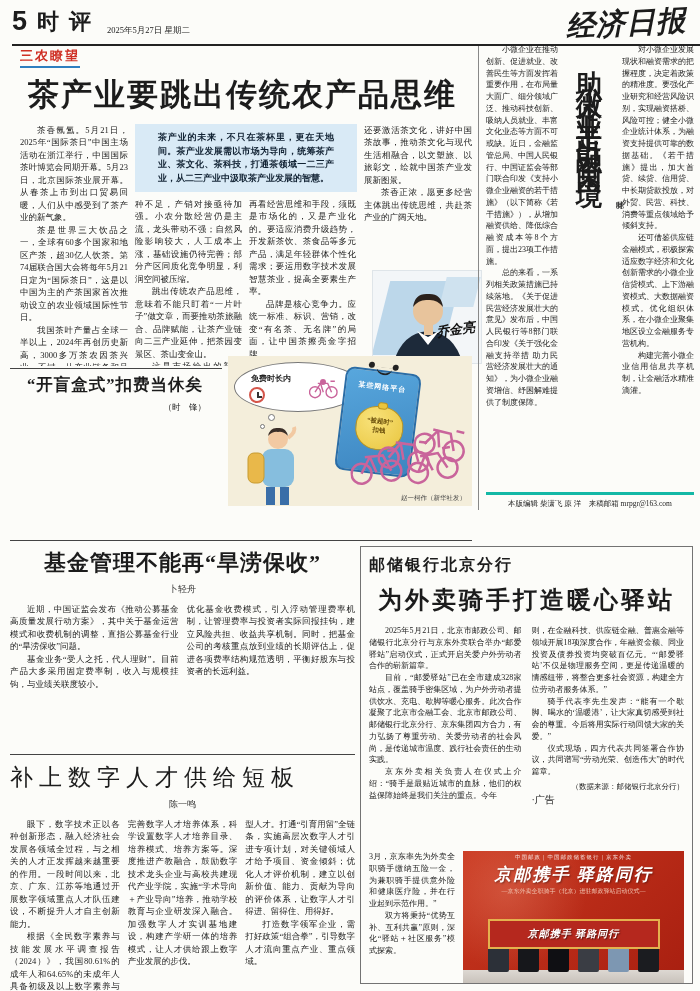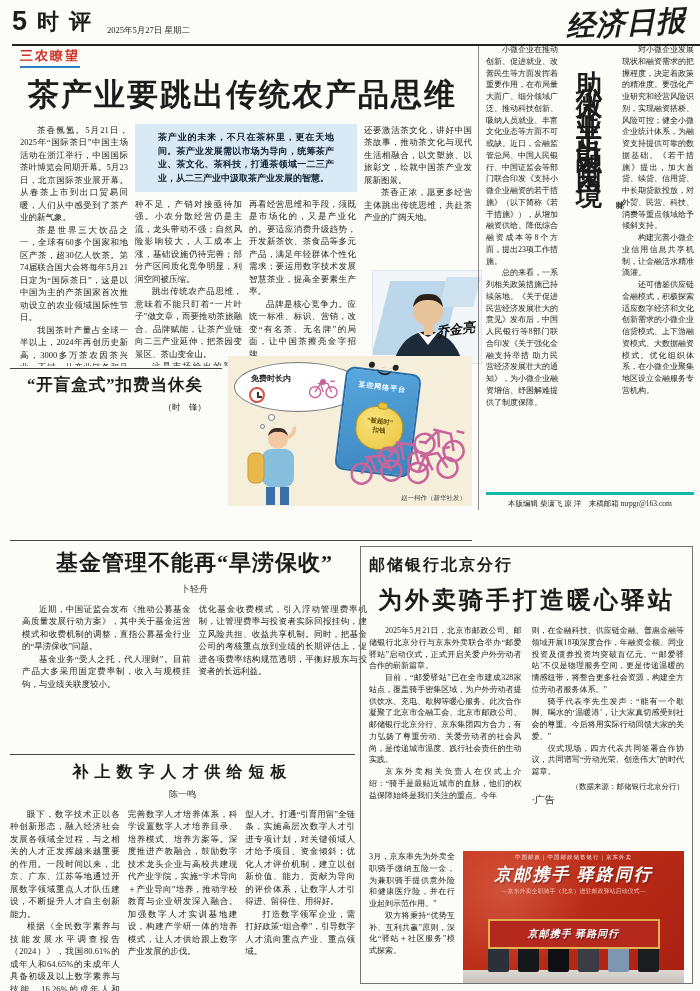--- a/index.html
+++ b/index.html
@@ -68,28 +68,28 @@
   .eye.l { left:20px; } .eye.r { left:44px; }
   .smile { position:absolute; left:28px; top:-5px; width:16px; height:8px; border-bottom:2px solid #222; border-radius:0 0 10px 10px; }
   .bag { position:absolute; left:14px; top:34px; width:48px; height:44px; background:radial-gradient(circle at 35% 30%,#f8e27a,#e9c53e); border:1.5px solid #b99423; border-radius:46% 46% 48% 48%; }
   .bag-knot { position:absolute; left:19px; top:-5px; width:10px; height:7px; background:#e9c53e; border:1.5px solid #b99423; border-radius:3px; }
   .bag-text { position:absolute; left:0; right:0; top:10px; text-align:center; font-size:6.5px; font-weight:bold; color:#6b4f0a; line-height:1.35; }
   .bikes { position:absolute; right:2px; bottom:14px; width:120px; height:70px; }
   .bikes svg { position:absolute; }
   .cartoon-credit { position:absolute; right:6px; bottom:3px; font-size:6.5px; color:#444; }
 
   
-  .fund { position:absolute; left:22px; top:548px; width:345px; height:202px; overflow:hidden; }
+  .fund { position:absolute; left:10px; top:548px; width:345px; height:202px; overflow:hidden; }
   .fund h2 { font-size:22px; font-weight:bold; text-align:center; letter-spacing:1px; }
   .byline { text-align:center; font-size:9px; color:#333; margin:5px 0 7px; }
   .tri-cols { display:flex; gap:8px; overflow:hidden; }
   .tri-cols .c { flex:1; overflow:hidden; }
   .hline-c { position:absolute; left:10px; top:754px; width:345px; height:1px; background:#444; }
   .digital { position:absolute; left:10px; top:762px; width:345px; height:229px; overflow:hidden; }
-  .digital h2 { font-size:16px; font-weight:bold; text-align:center; letter-spacing:6px; }
+  .digital h2 { font-size:23px; font-weight:normal; text-align:left; letter-spacing:6px; }
 
   
   .ad { position:absolute; left:360px; top:546px; width:333px; height:438px; border:1px solid #737373; padding:8px 8px 6px; overflow:hidden; }
   .ad-kicker { font-family:"Liberation Sans",sans-serif; font-size:16px; font-weight:bold; letter-spacing:2px; }
   .ad h2 { font-family:"Liberation Sans",sans-serif; font-size:24px; font-weight:bold; text-align:center; letter-spacing:3px; margin:8px 0 9px; }
   .ad-cols { display:flex; gap:10px; height:222px; overflow:hidden; margin-bottom:4px; }
   .ad-cols .c { flex:1; overflow:hidden; font-size:8px; }
   .ad-source { text-align:right; font-size:7.5px; margin-top:3px; }
   .ad-tag { text-align:left; font-size:10px; margin-top:1px; }
   .ad-bottom { display:flex; gap:8px; height:132px;font-family:Liberation Serif, serif; }
@@ -175,22 +175,22 @@
       <div class="r-col bt">
         <p>小微企业在推动创新、促进就业、改善民生等方面发挥着重要作用，在布局量大面广、细分领域广泛、推动科技创新、吸纳人员就业、丰富文化业态等方面不可或缺。近日，金融监管总局、中国人民银行、中国证监会等部门联合印发《支持小微企业融资的若干措施》（以下简称《若干措施》），从增加融资供给、降低综合融资成本等8个方面，提出23项工作措施。</p>
         <p>总的来看，一系列相关政策措施已持续落地。《关于促进民营经济发展壮大的意见》发布后，中国人民银行等8部门联合印发《关于强化金融支持举措 助力民营经济发展壮大的通知》，为小微企业融资增信、纾困解难提供了制度保障。</p>
       </div>
       <div class="r-title-wrap">
         <div class="vtitle">助小微企业走出融资困境</div>
         <div class="vbyline">党林叶</div>
       </div>
       <div class="r-col bt">
         <p>对小微企业发展现状和融资需求的把握程度，决定着政策的精准度。要强化产业研究和经营风险识别，实现融资搭桥、风险可控；健全小微企业统计体系，为融资支持提供可靠的数据基础。《若干措施》提出，加大首贷、续贷、信用贷、中长期贷款投放，对外贸、民营、科技、消费等重点领域给予倾斜支持。</p>
+        <p>还可借鉴供应链金融模式，积极探索适应数字经济和文化创新需求的小微企业信贷模式、上下游融资模式、大数据融资模式。优化组织体系，在小微企业聚集地区设立金融服务专营机构。</p>
         <p>构建完善小微企业信用信息共享机制，让金融活水精准滴灌。</p>
-        <p>还可借鉴供应链金融模式，积极探索适应数字经济和文化创新需求的小微企业信贷模式、上下游融资模式、大数据融资模式。优化组织体系，在小微企业聚集地区设立金融服务专营机构。</p>
       </div>
     </div>
     <div class="r-footer">本版编辑 柴潇飞 原 洋　来稿邮箱 mrpgr@163.com</div>
   </div>
 
   <div class="hline-a"></div>
   <div class="hline-b"></div>
   <div class="bbox">
     <h2>“开盲盒式”扣费当休矣</h2>
     <div class="sign">（时　锋）</div>

